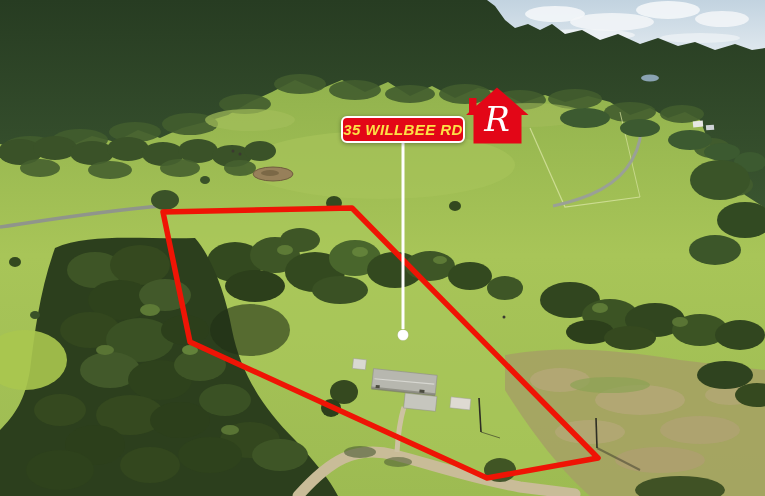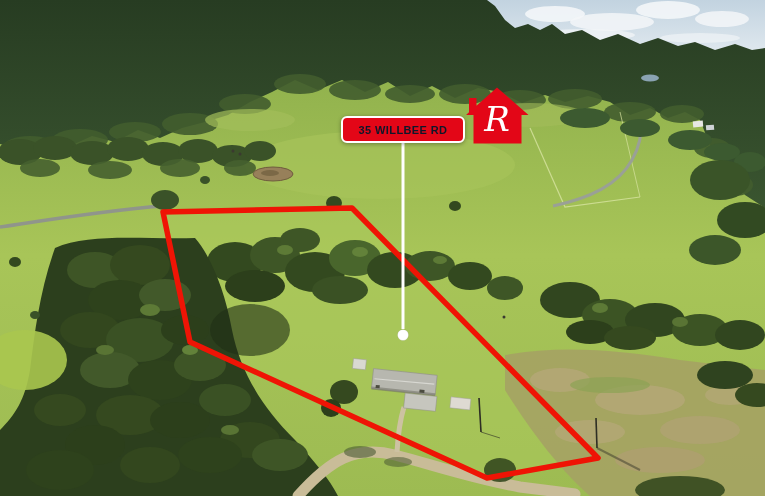--- a/index.html
+++ b/index.html
@@ -7,23 +7,23 @@
     position:relative;width:765px;height:496px;overflow:hidden;
     font-family:"Liberation Sans",sans-serif;
   }
   #photo,#overlay{position:absolute;left:0;top:0;width:765px;height:496px;}
   .boundary{fill:none;stroke:#ef1405;stroke-width:5.5;stroke-linejoin:round;stroke-linecap:round;}
   .pointer-line{stroke:#ffffff;stroke-width:3;}
   .pointer-dot{fill:#ffffff;stroke:rgba(0,0,0,0.15);stroke-width:0.5;}
   #address-label{
     position:absolute;left:341px;top:116px;width:120px;height:23px;
     background:#e30617;border:2.5px solid #ffffff;border-radius:6px;
-    color:#0f172a;font-weight:bold;font-size:11px;letter-spacing:0.4px;
+    color:#fde047;font-weight:bold;font-size:15px;letter-spacing:0.4px;
     display:flex;align-items:center;justify-content:center;
-    box-shadow:0 1px 4px rgba(0,0,0,0.35);white-space:nowrap;z-index:4;
+    box-shadow:0 1px 4px rgba(0,0,0,0.35);white-space:nowrap;z-index:4;font-style:italic;
   }
   #brand-logo{position:absolute;left:464px;top:85px;width:66px;height:61px;z-index:3;}
   #brand-logo .letter{
     font-family:"DejaVu Serif",serif;font-style:italic;
     font-size:34px;fill:#ffffff;
   }
 </style>
 </head>
 <body>
 

